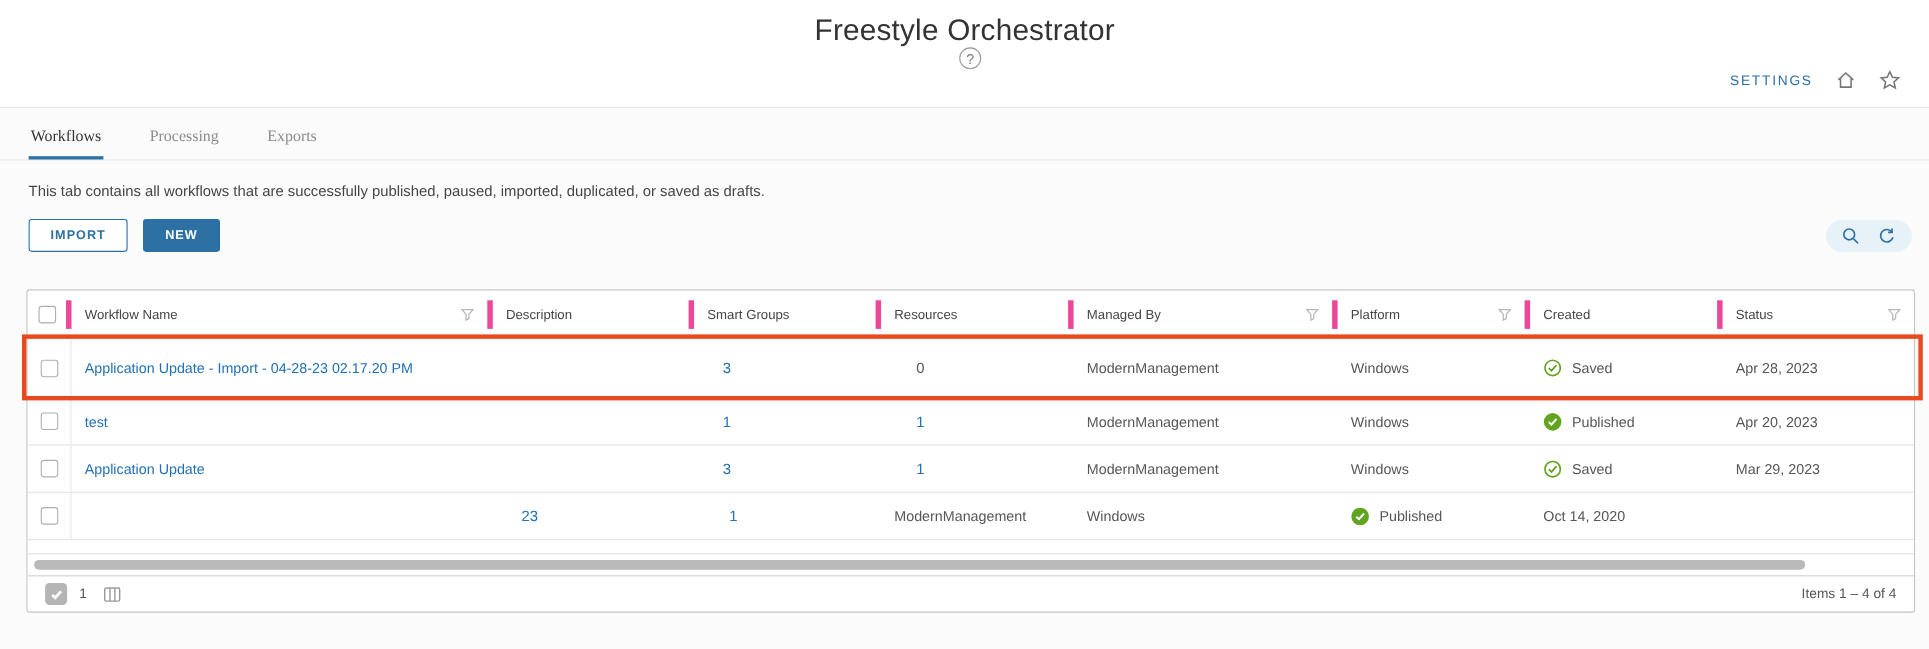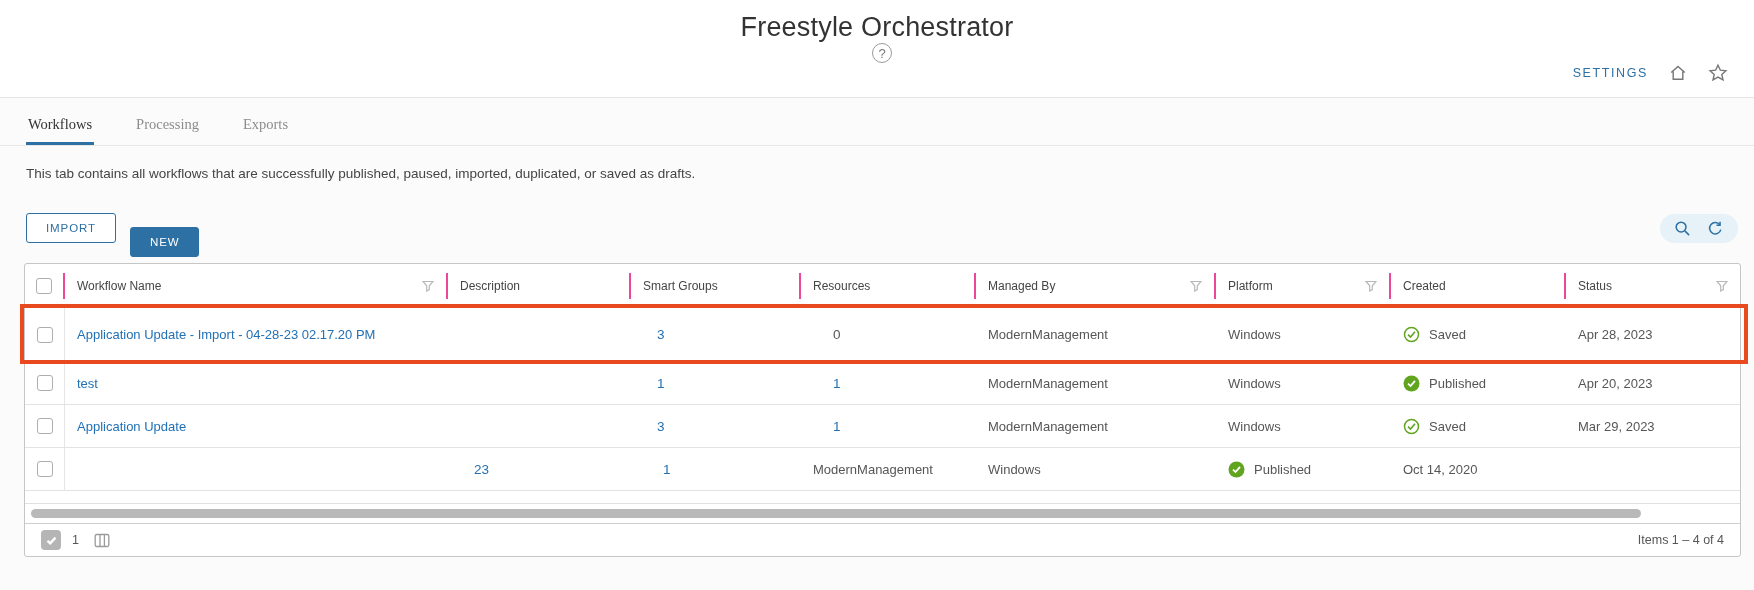--- a/index.html
+++ b/index.html
@@ -32,41 +32,41 @@
   .desc-row { margin-top:10px; font-size:13.5px; color:#454545; }
   .link { color:#2271b5; cursor:pointer; text-decoration:none; }
   
   .tabs { display:flex; gap:40px; padding:0 26px; border-bottom:1px solid #e7e7e7; margin-top:6px; }
   .tab { padding:12px 2px 9px 2px; font-size:14.5px; color:#8c8c8c; cursor:pointer; border-bottom:3px solid transparent;font-family:Liberation Serif, serif; }
   .tab.active { color:#333; border-bottom-color:#2c70a4; font-weight:500; }
   
   .info { padding: 20px 26px 0 26px; font-size:13.5px; color:#454545; }
   .toolbar { display:flex; align-items:center; padding: 18px 16px 0 26px; }
   .btn {
-    font-size:11.5px; font-weight:400; letter-spacing:.9px; border-radius:3px;
+    font-size:11.5px; font-weight:700; letter-spacing:.9px; border-radius:3px;
     padding:8px 19px; cursor:pointer; border:1px solid #2c70a4;
   }
   .btn-outline { background:#fff; color:#2c70a4; margin-right:14px; }
-  .btn-solid { background:#2c70a4; color:#fff;margin-top:28px; }
+  .btn-solid { background:#2c70a4; color:#fff; }
   .icon-pill {
     margin-left:auto; background:#e7f2f8; border-radius:15px;
     display:flex; align-items:center; gap:16px; padding:6px 14px;
   }
   .pill-icon { width:17px; height:17px; cursor:pointer; }
   .pill-icon svg { width:17px; height:17px; stroke:#2c70a4; fill:none; stroke-width:1.6; }
   
   .datagrid {
     position:absolute; left:24px; top:263px; width:1717px;
     background:#fff; border:1px solid #c6c6c6; border-radius:3px;
   }
   .dg-grid { display:grid; grid-template-columns: 40px 383px 183px 170px 175px 240px 175px 175px auto; align-items:center; }
   .dg-header { height:44px; border-bottom:1px solid #c9c9c9; }
   .hcell {
     display:flex; align-items:center; height:26px; padding:0 12px;
-    font-size:12px; color:#454545; border-right:2px solid #ec4899;
+    font-size:12px; color:#454545; border-right:5px solid #ec4899;
   }
   .hcell:last-child { border-right:none; }
   .hcell.cb { justify-content:center; padding:0; }
   .funnel { margin-left:auto; width:12px; height:12px; cursor:pointer; }
   .funnel svg { width:12px; height:12px; stroke:#b8b8b8; fill:none; stroke-width:1.2; }
   .checkbox {
     width:16px; height:16px; border:1px solid #aeaeae; border-radius:3px;
     background:#fff; cursor:pointer;
   }
   .dg-row { height:43px; border-bottom:1px solid #e3e3e3; font-size:13px; color:#565656; }

